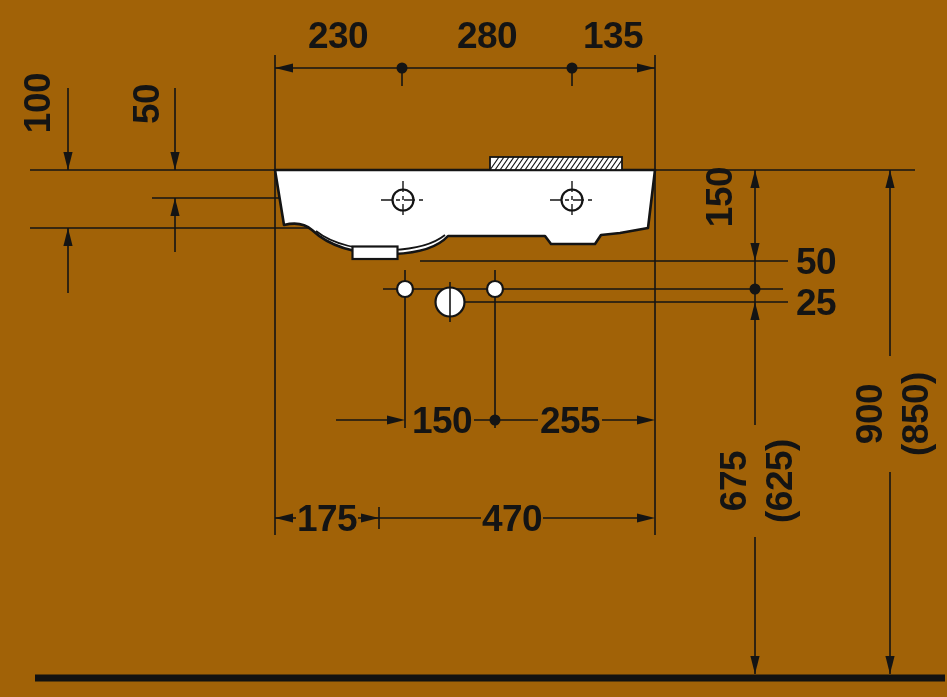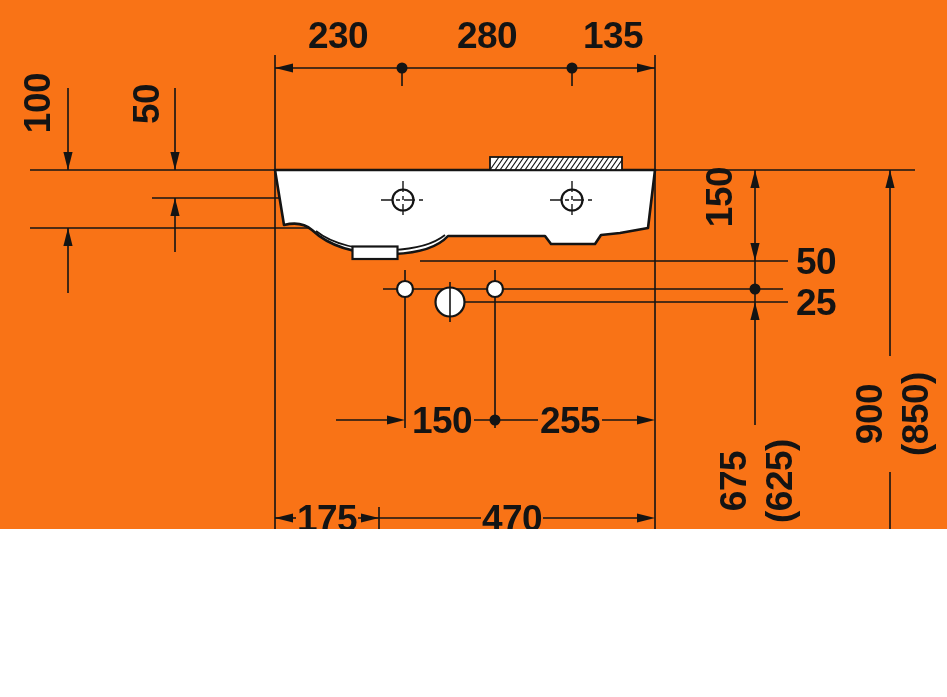--- a/index.html
+++ b/index.html
@@ -1,17 +1,17 @@
 <!DOCTYPE html>
 <html><head>
 <meta charset="utf-8">
 <title>Washbasin technical drawing</title>
 <style>
   html,body{margin:0;padding:0;background:#ffffff;}
-  .stage{width:947px;height:529px;position:relative;background:#f97316;}
+  .stage{width:947px;height:697px;position:relative;background:#a16207;}
   svg{display:block;}
   .lbl{font-family:"Liberation Sans","DejaVu Sans",sans-serif;font-weight:700;font-size:37px;fill:#141414;letter-spacing:-0.5px;}
   .ln{stroke:#141414;stroke-width:1.6;fill:none;}
   .cl{stroke:#141414;stroke-width:1.4;fill:none;stroke-dasharray:11 4 4 4;}
   .outline{fill:#ffffff;stroke:#141414;stroke-width:2.6;stroke-linejoin:round;}
   .inner{stroke:#141414;stroke-width:1.7;fill:none;}
   .hole{fill:#ffffff;stroke:#141414;stroke-width:2.2;}
   .arrow{fill:#141414;stroke:none;}
   .dot{fill:#141414;stroke:none;}
   .floor{stroke:#111111;stroke-width:7;}

